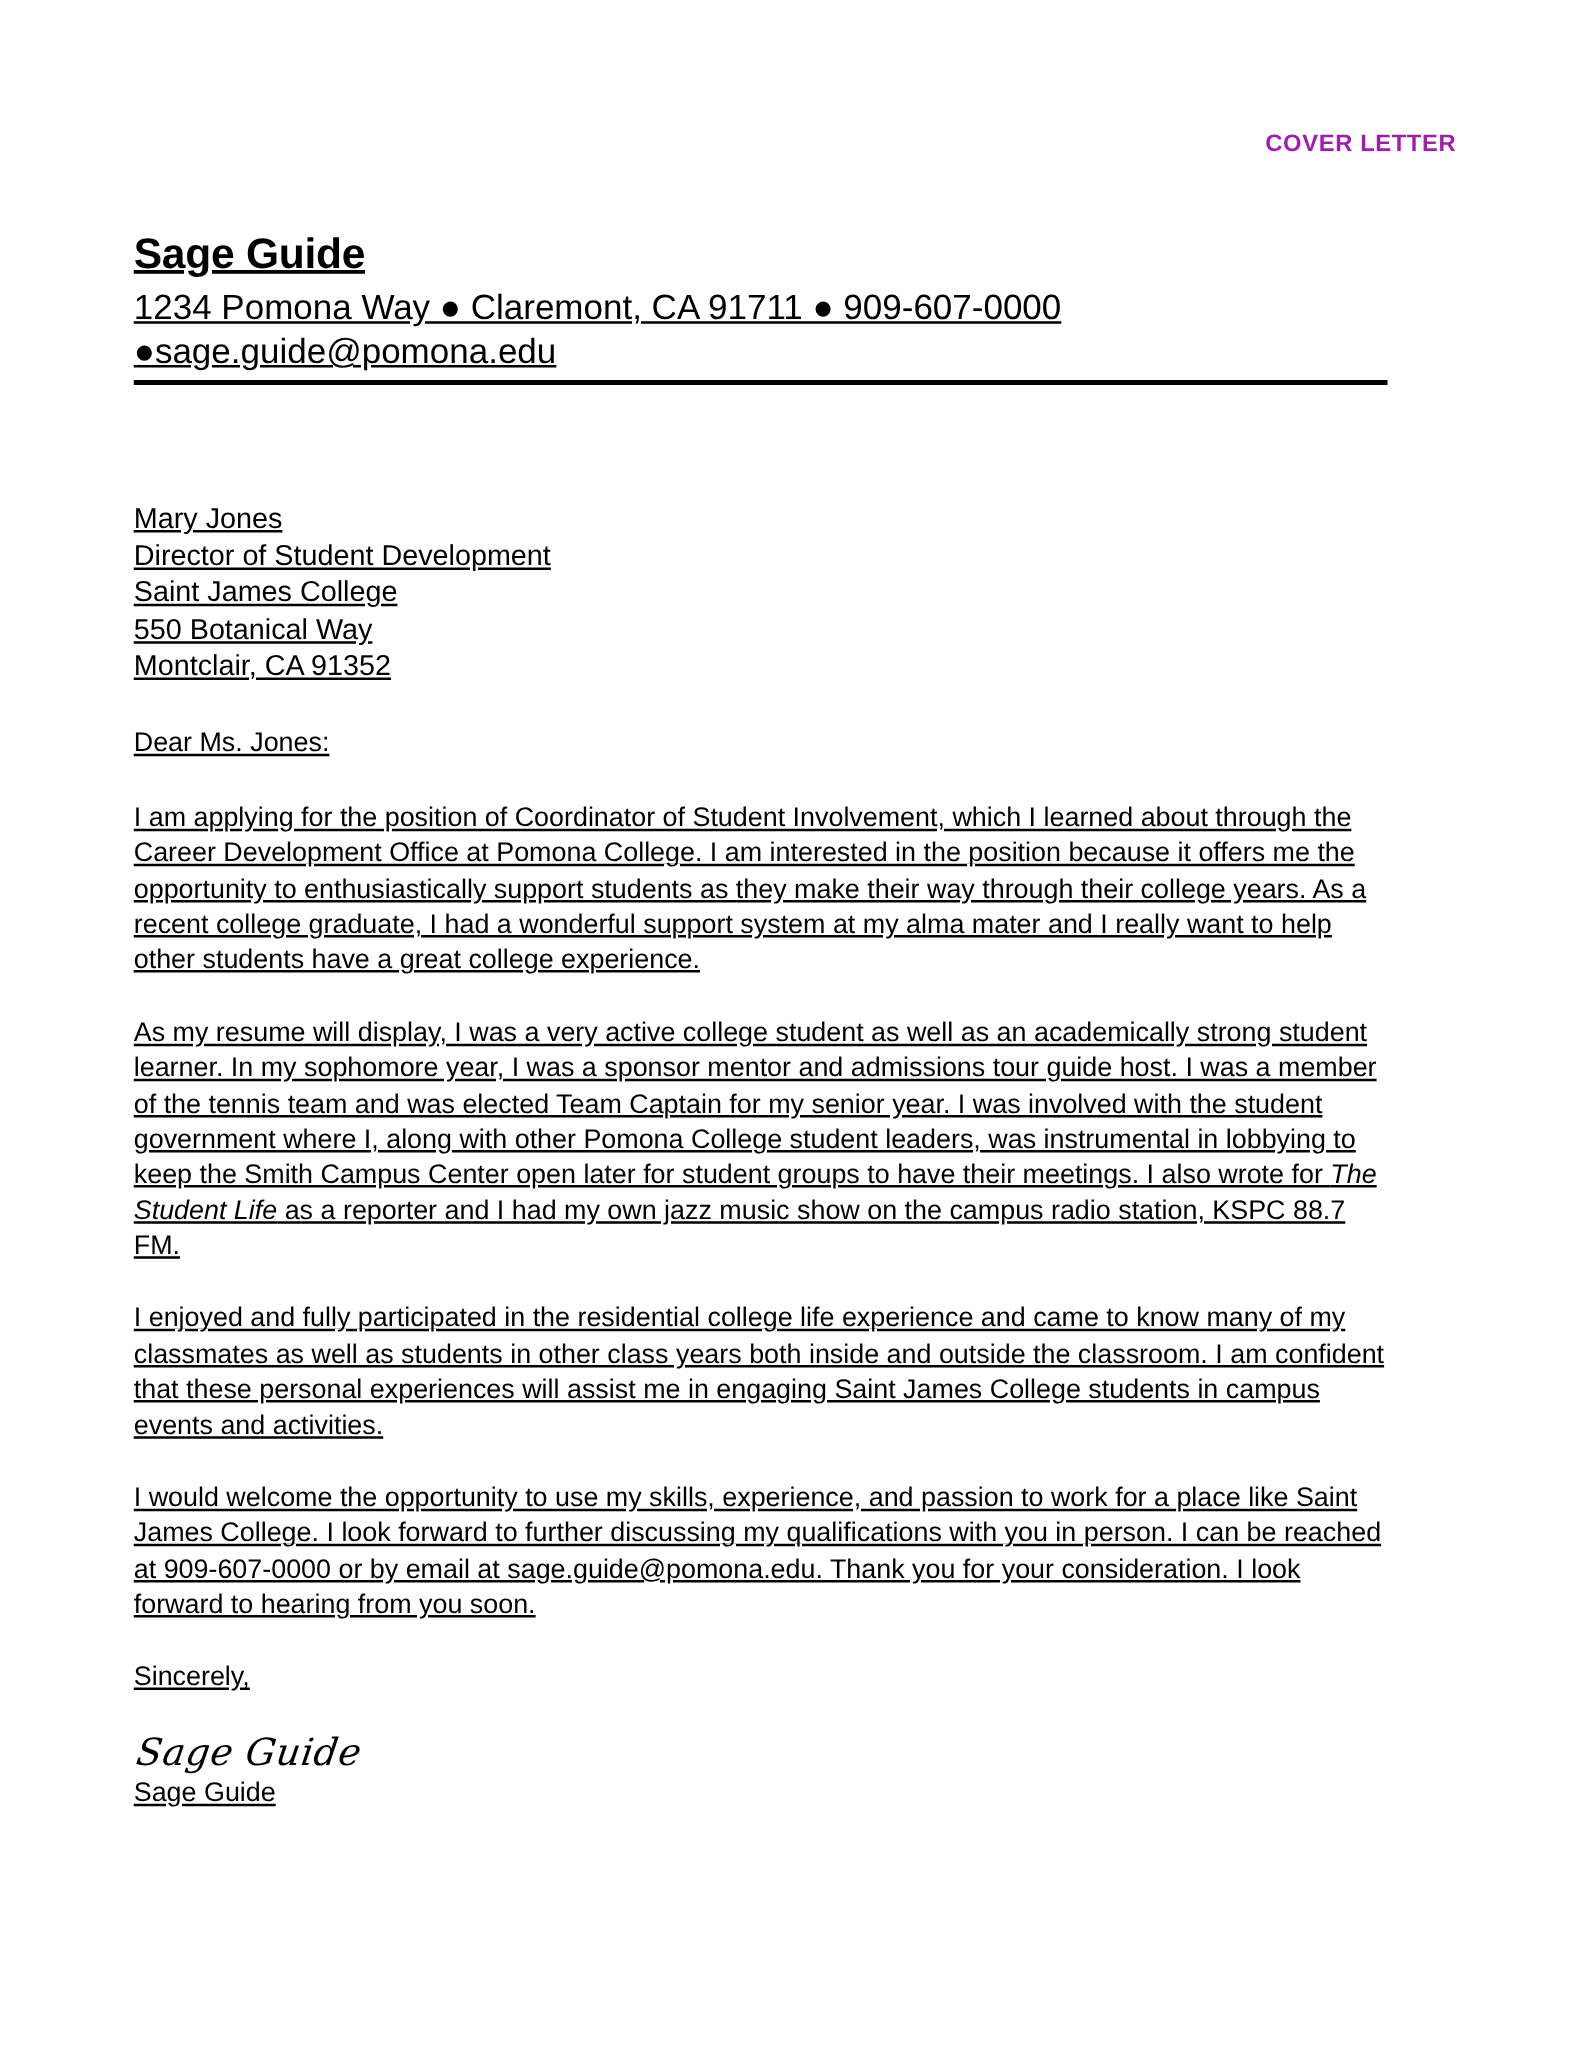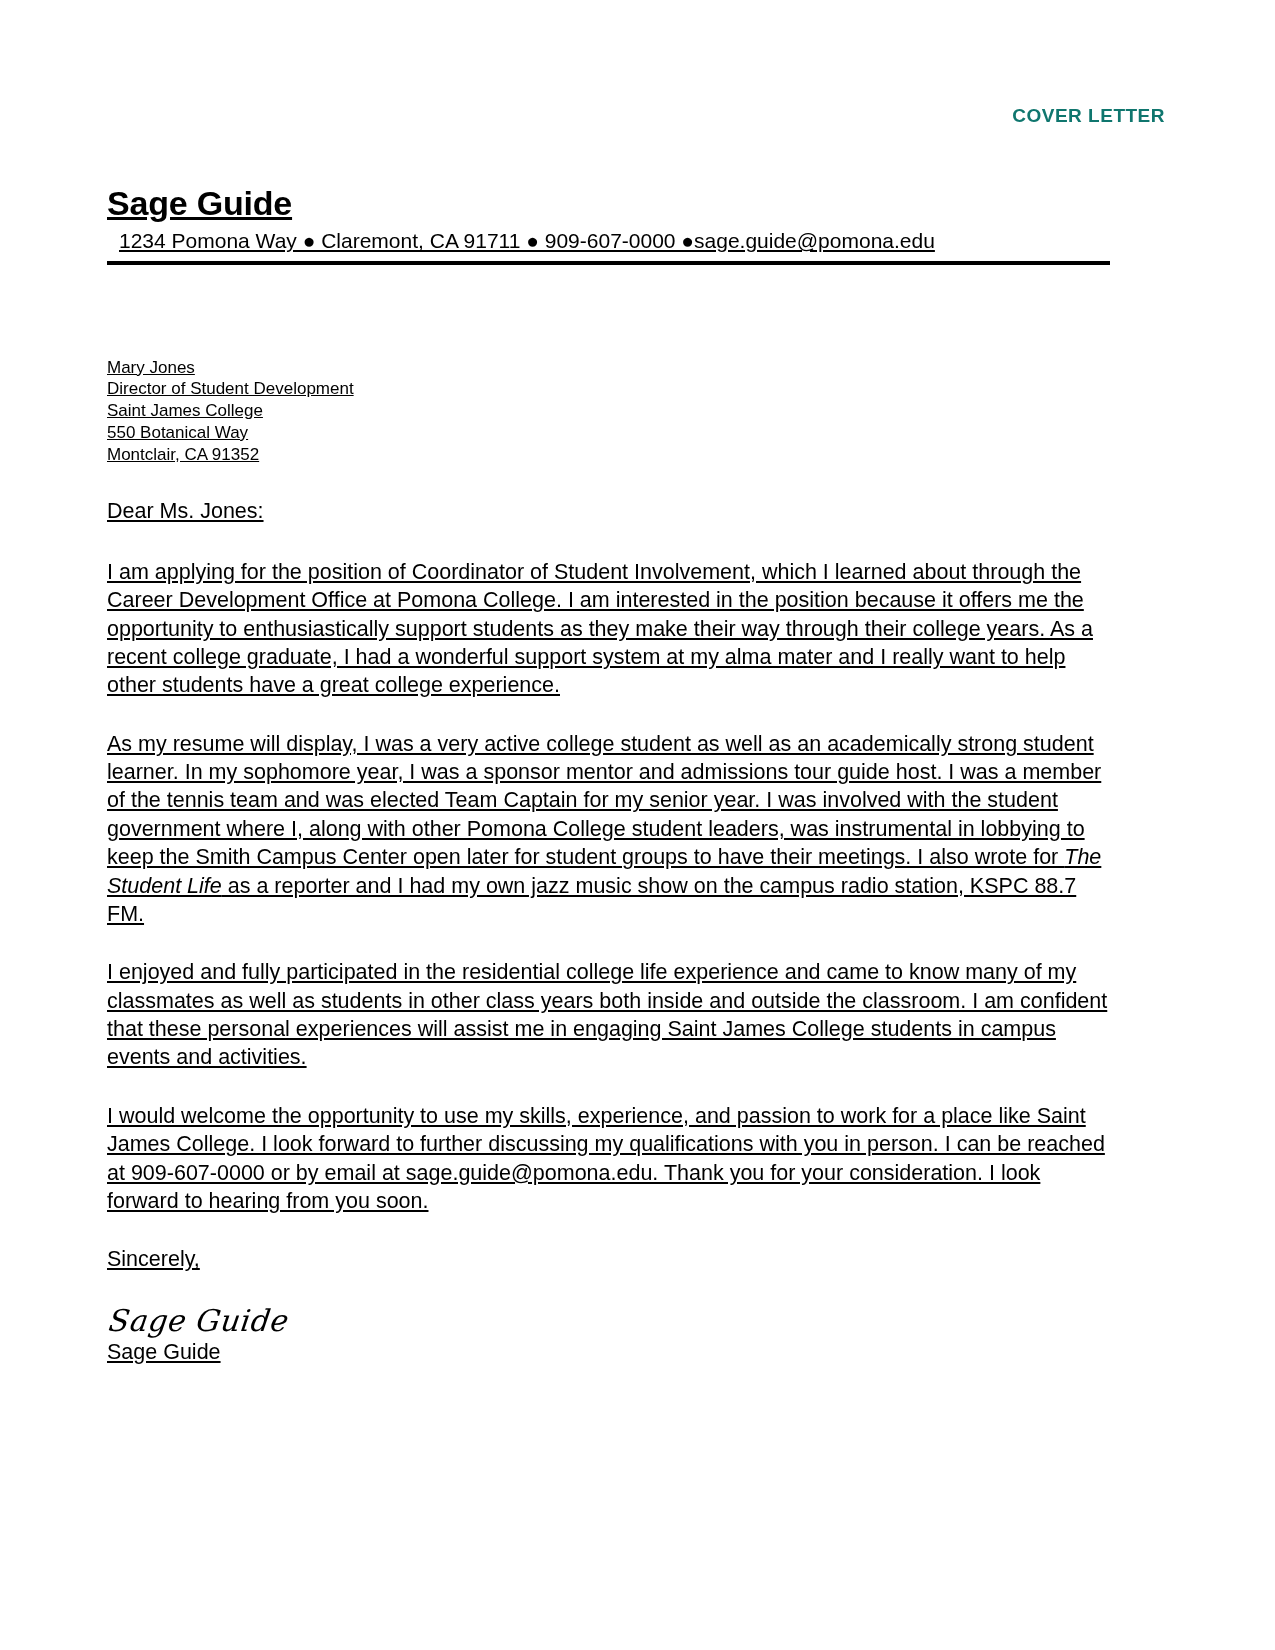--- a/index.html
+++ b/index.html
@@ -21,59 +21,59 @@
     height: 1650px;
     box-sizing: border-box;
   }
   .doc-label {
     position: absolute;
     top: 105px;
     right: 110px;
     font-size: 19px;
     font-weight: bold;
     letter-spacing: 0.5px;
-    color: #0f766e;
+    color: #a21caf;
   }
   .letter {
     position: absolute;
     left: 107px;
     top: 185px;
     width: 1005px;
     text-decoration: underline;
   }
   .name-header {
     font-size: 34px;
     font-weight: bold;
     letter-spacing: -0.2px;
     line-height: 1.1;
     margin: 0 0 6px 0;
   }
   .contact-line {
-    font-size: 21px;
+    font-size: 28px;
     line-height: 1.25;
-    margin: 0 0 0 12px;
+    margin: 0 0 0 0;
     padding-bottom: 6px;
   }
   .rule {
     border-bottom: 4px solid #000000;
     width: 1003px;
     margin-bottom: 0;
   }
   .body-block {
     margin-top: 60px;
   }
   p.line, p.para {
     font-size: 21.5px;
     line-height: 1.32;
     margin: 0;
   }
   .gap-lg { height: 32px; }
   .gap-md { height: 30px; }
   .addr-line {
-    font-size: 17px;
+    font-size: 23px;
     line-height: 1.28;
     margin: 0;
   }
   .para {
     text-align: left;
   }
   .italic { font-style: italic; }
   .signature {
     font-family: "DejaVu Serif", serif;
     font-style: italic;

